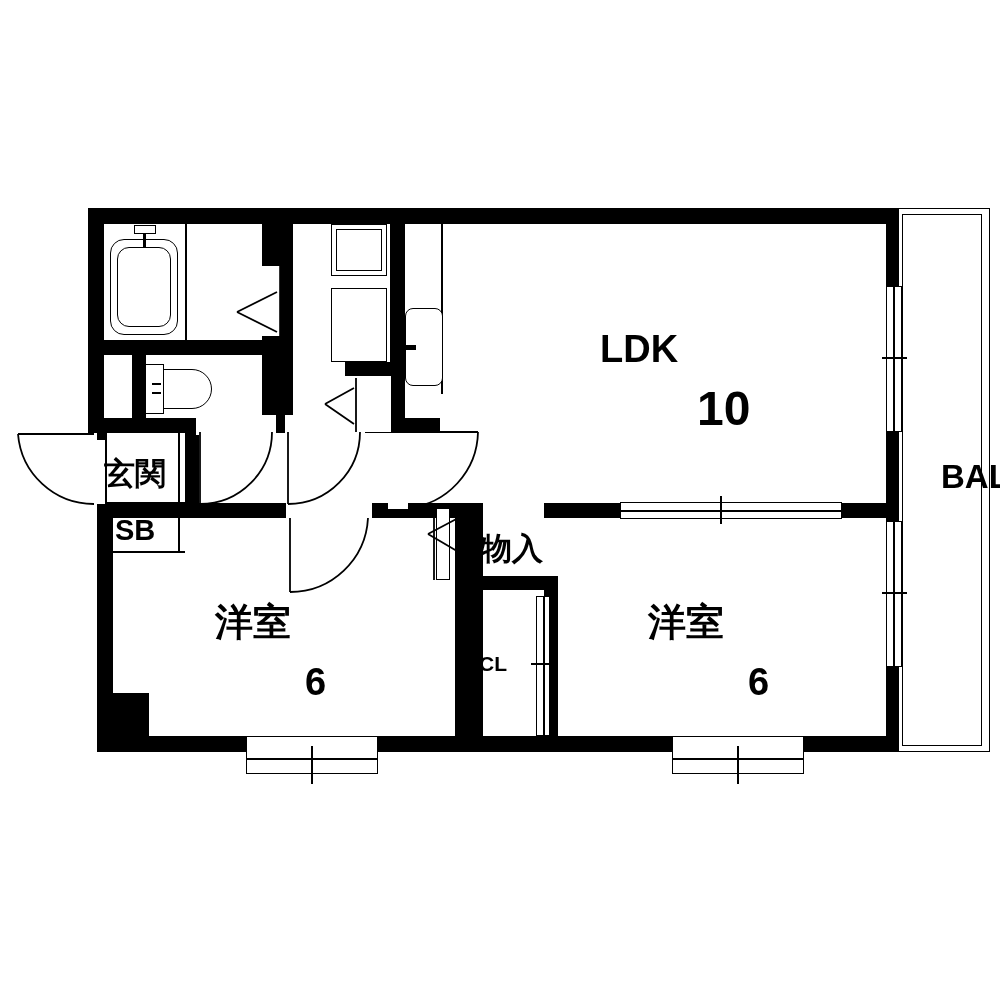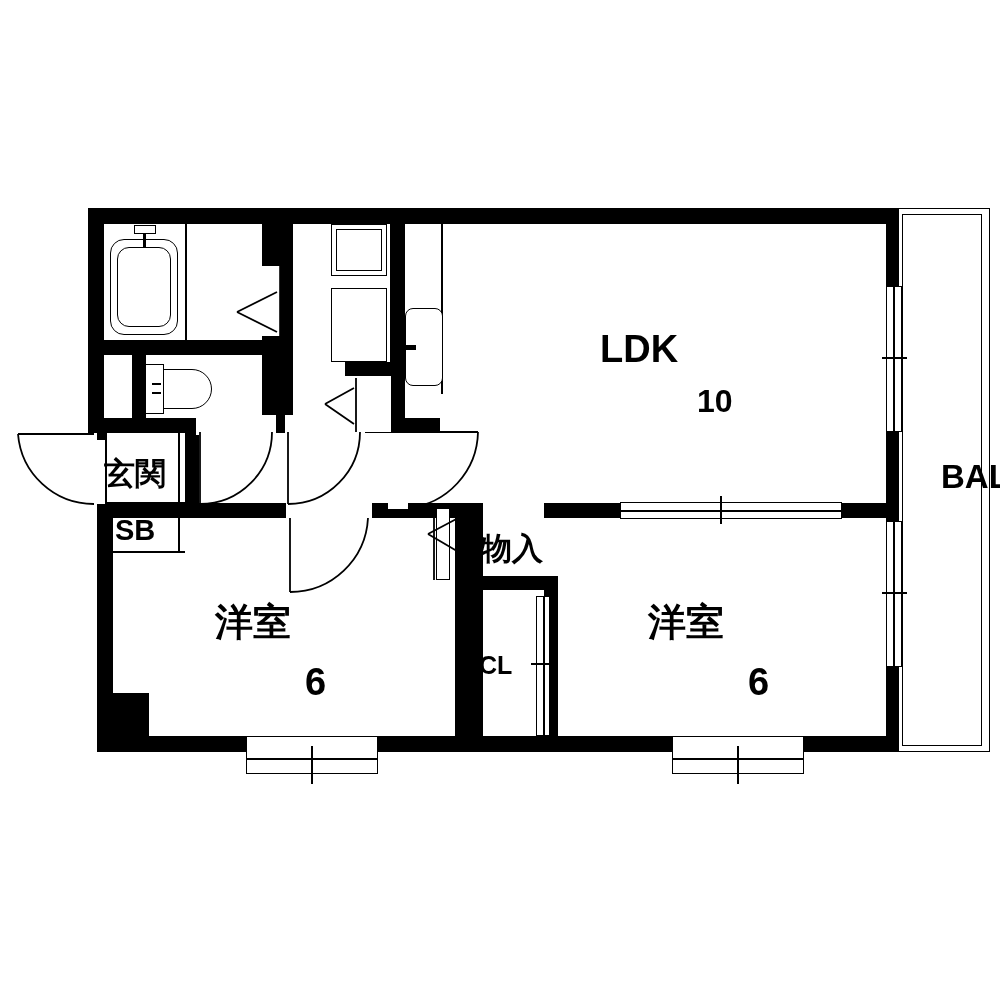--- a/index.html
+++ b/index.html
@@ -198,31 +198,31 @@
 
       <path d="M 290 518 L 290 592"></path>
       <path d="M 290 592 A 78 78 0 0 0 368 518" stroke-dasharray="0"></path>
 
       <path d="M 434 508 L 434 580"></path>
       <path d="M 428 534 L 462 516 M 428 534 L 462 554"></path>
     </g>
   </svg>
 
   <div class="label" style="left:600px; top:330px; font-size:38px;">LDK</div>
-  <div class="label" style="left:697px; top:385px; font-size:32px;">10</div>
+  <div class="label" style="left:697px; top:385px; font-size:48px;">10</div>
 
   <div class="label lbl-jp" style="left:215px; top:603px; font-size:38px;">洋室</div>
   <div class="label" style="left:305px; top:663px; font-size:38px;">6</div>
 
   <div class="label lbl-jp" style="left:648px; top:603px; font-size:38px;">洋室</div>
   <div class="label" style="left:748px; top:663px; font-size:38px;">6</div>
 
   <div class="label lbl-jp" style="left:104px; top:458px; font-size:31px;">玄関</div>
 
   <div class="label" style="left:115px; top:516px; font-size:29px;text-align:right;">SB</div>
 
   <div class="label lbl-jp" style="left:473px; top:533px; font-size:31px;margin-left:8px;">物入</div>
 
-  <div class="label" style="left:479px; top:653px; font-size:25px;">CL</div>
+  <div class="label" style="left:479px; top:653px; font-size:21px;">CL</div>
 
   <div class="label" style="left:941px; top:460px; font-size:33px;">BAL</div>
 
 </div>
 
 </body></html>

